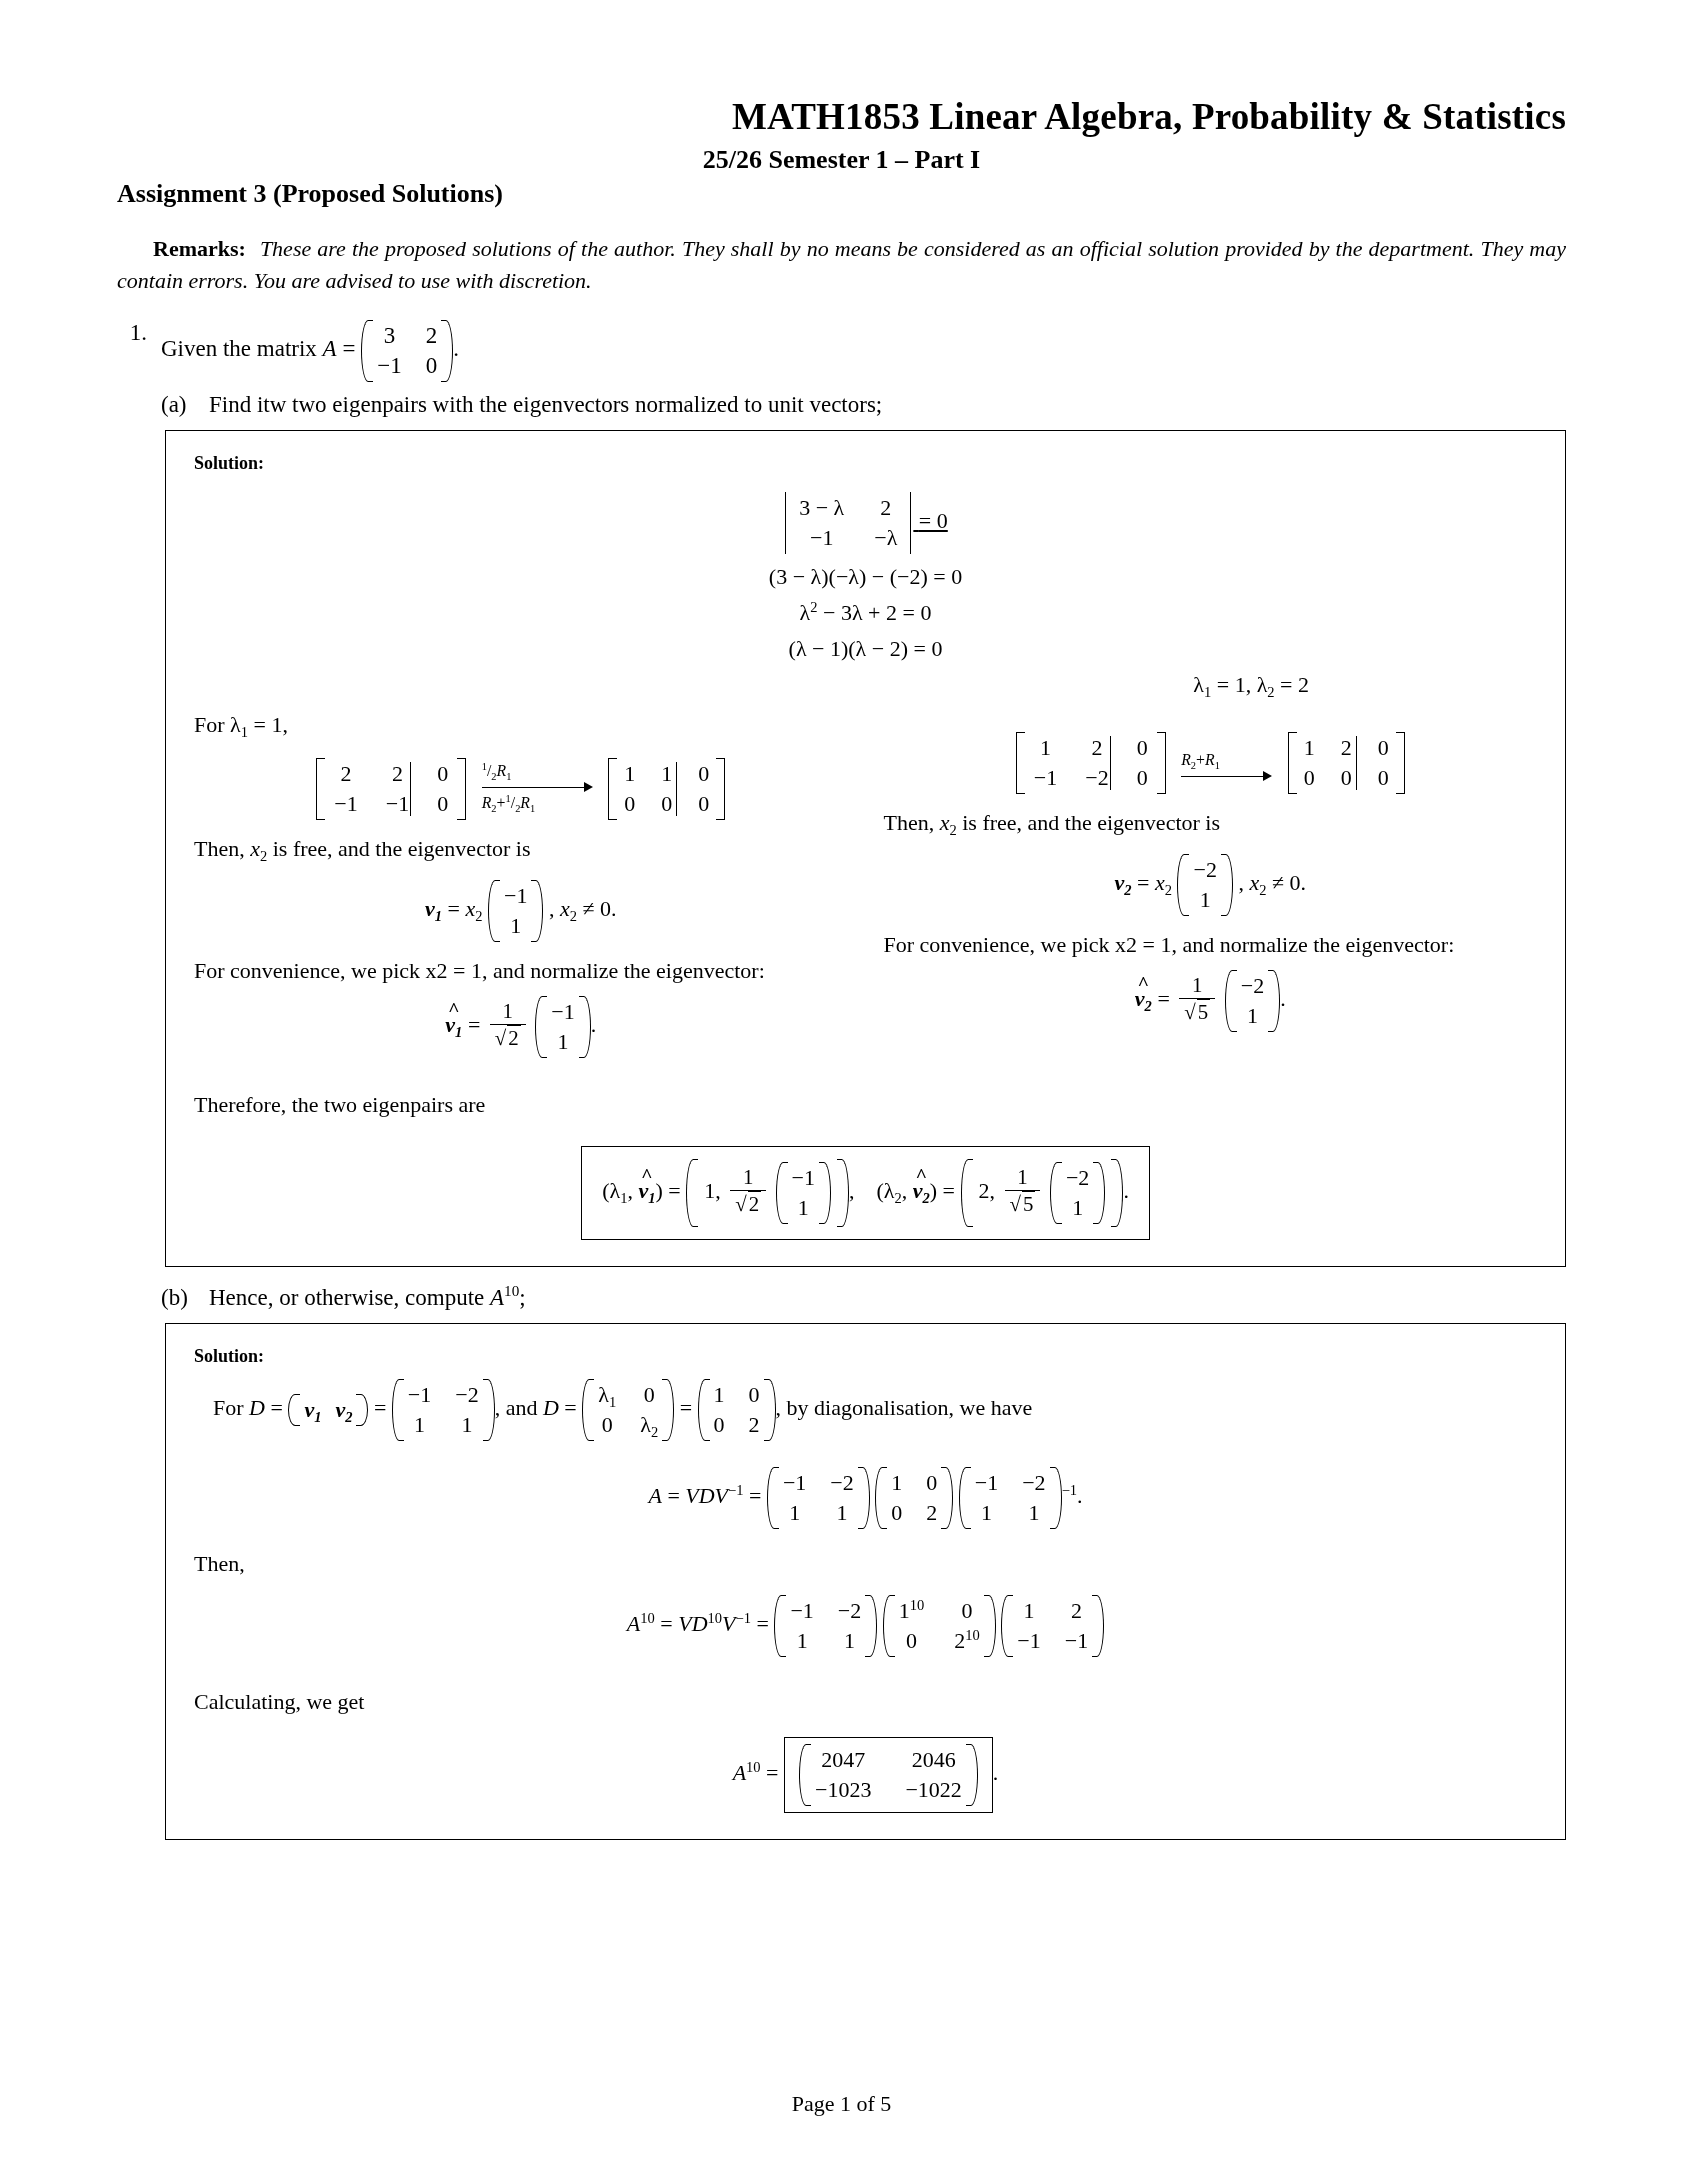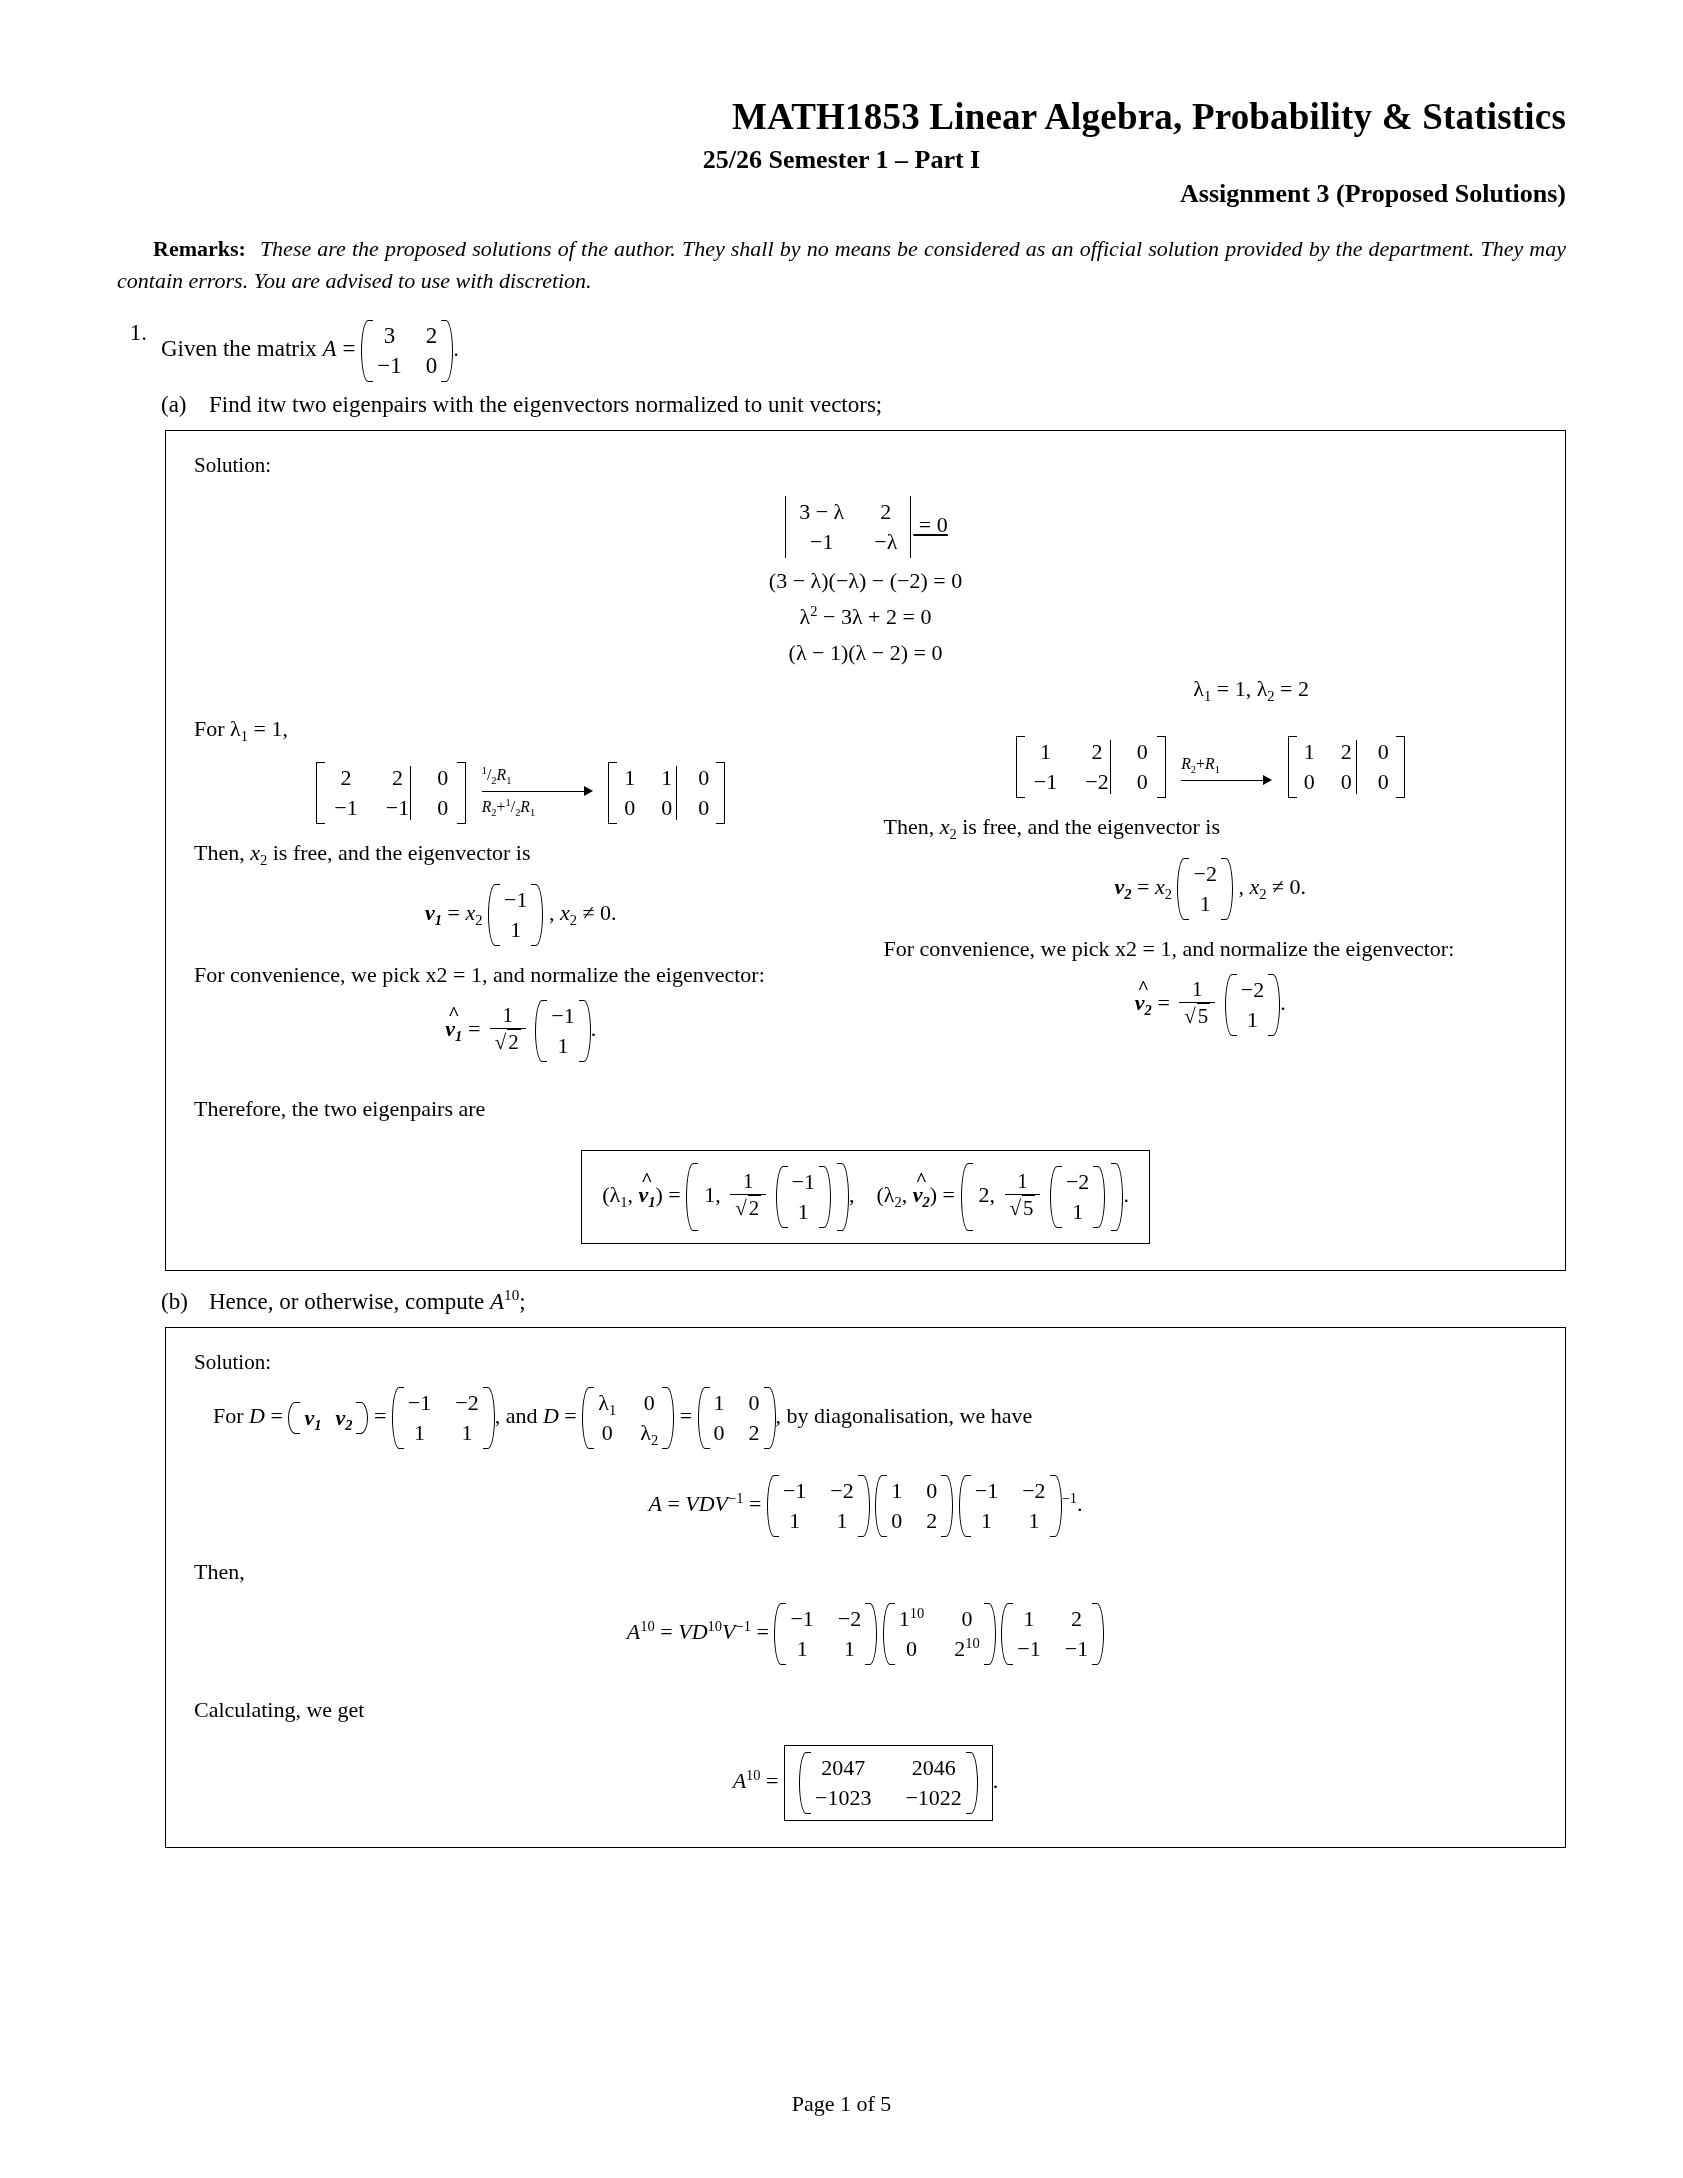--- a/index.html
+++ b/index.html
@@ -32,21 +32,21 @@
     line-height: 1.18;
   }
   .title-sub {
     text-align: center;
     font-size: 26px;
     font-weight: bold;
     line-height: 1.32;
     margin-top: 4px;
   }
   .title-sub2 {
-    text-align: right;
+    text-align: left;
     font-size: 26px;
     font-weight: bold;
     line-height: 1.32;
   }
 
   
   .remarks {
     margin-top: 22px;
     font-size: 22px;
     line-height: 1.42;
@@ -92,22 +92,22 @@
   
   .solbox {
     border: 1.4px solid #000;
     margin-left: 48px;
     margin-top: 12px;
     padding: 22px 28px 26px 28px;
     box-sizing: border-box;
     font-size: 22px;
   }
   .solbox .sol-head {
-    font-weight: normal;
-    font-size: 21px;
+    font-weight: bold;
+    font-size: 18px;
     margin-bottom: 12px;
   }
   .it { font-style: italic; }
   .bf { font-weight: bold; }
   .ctr { text-align: center; }
   .mline { margin: 10px 0; }
 
   
   sup.sm { font-size: 0.66em; vertical-align: super; line-height: 0; }
   sub.sm { font-size: 0.66em; vertical-align: sub; line-height: 0; }

